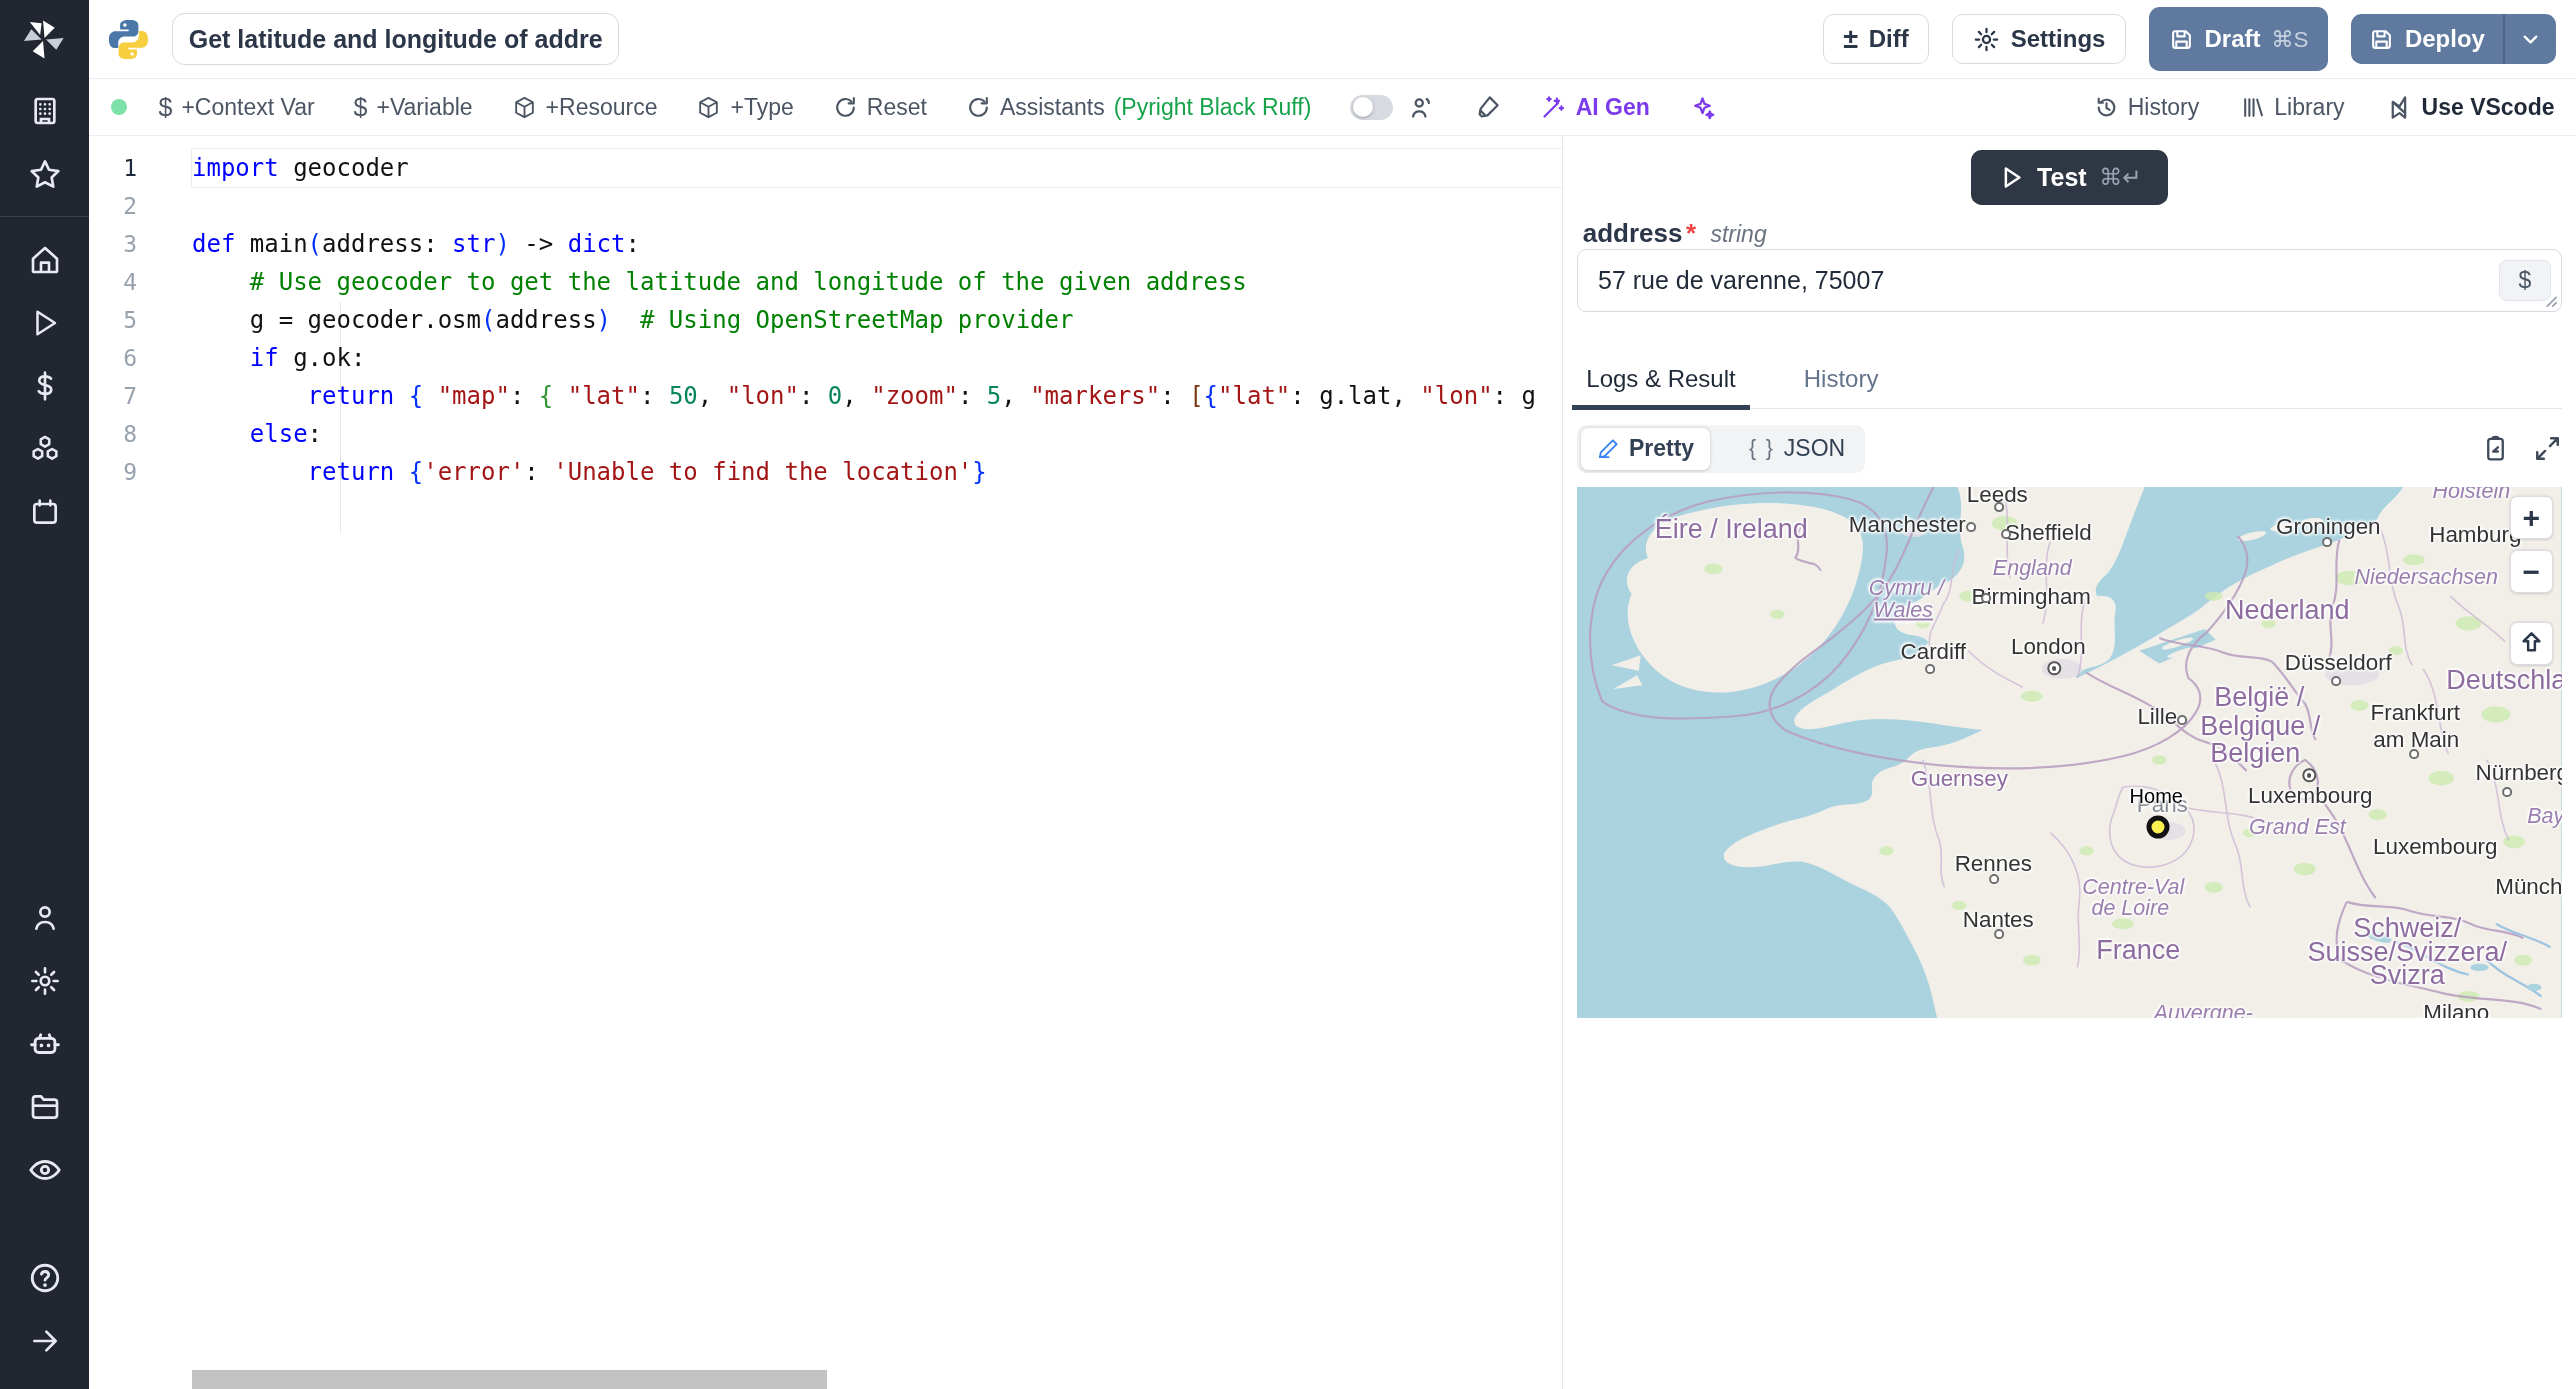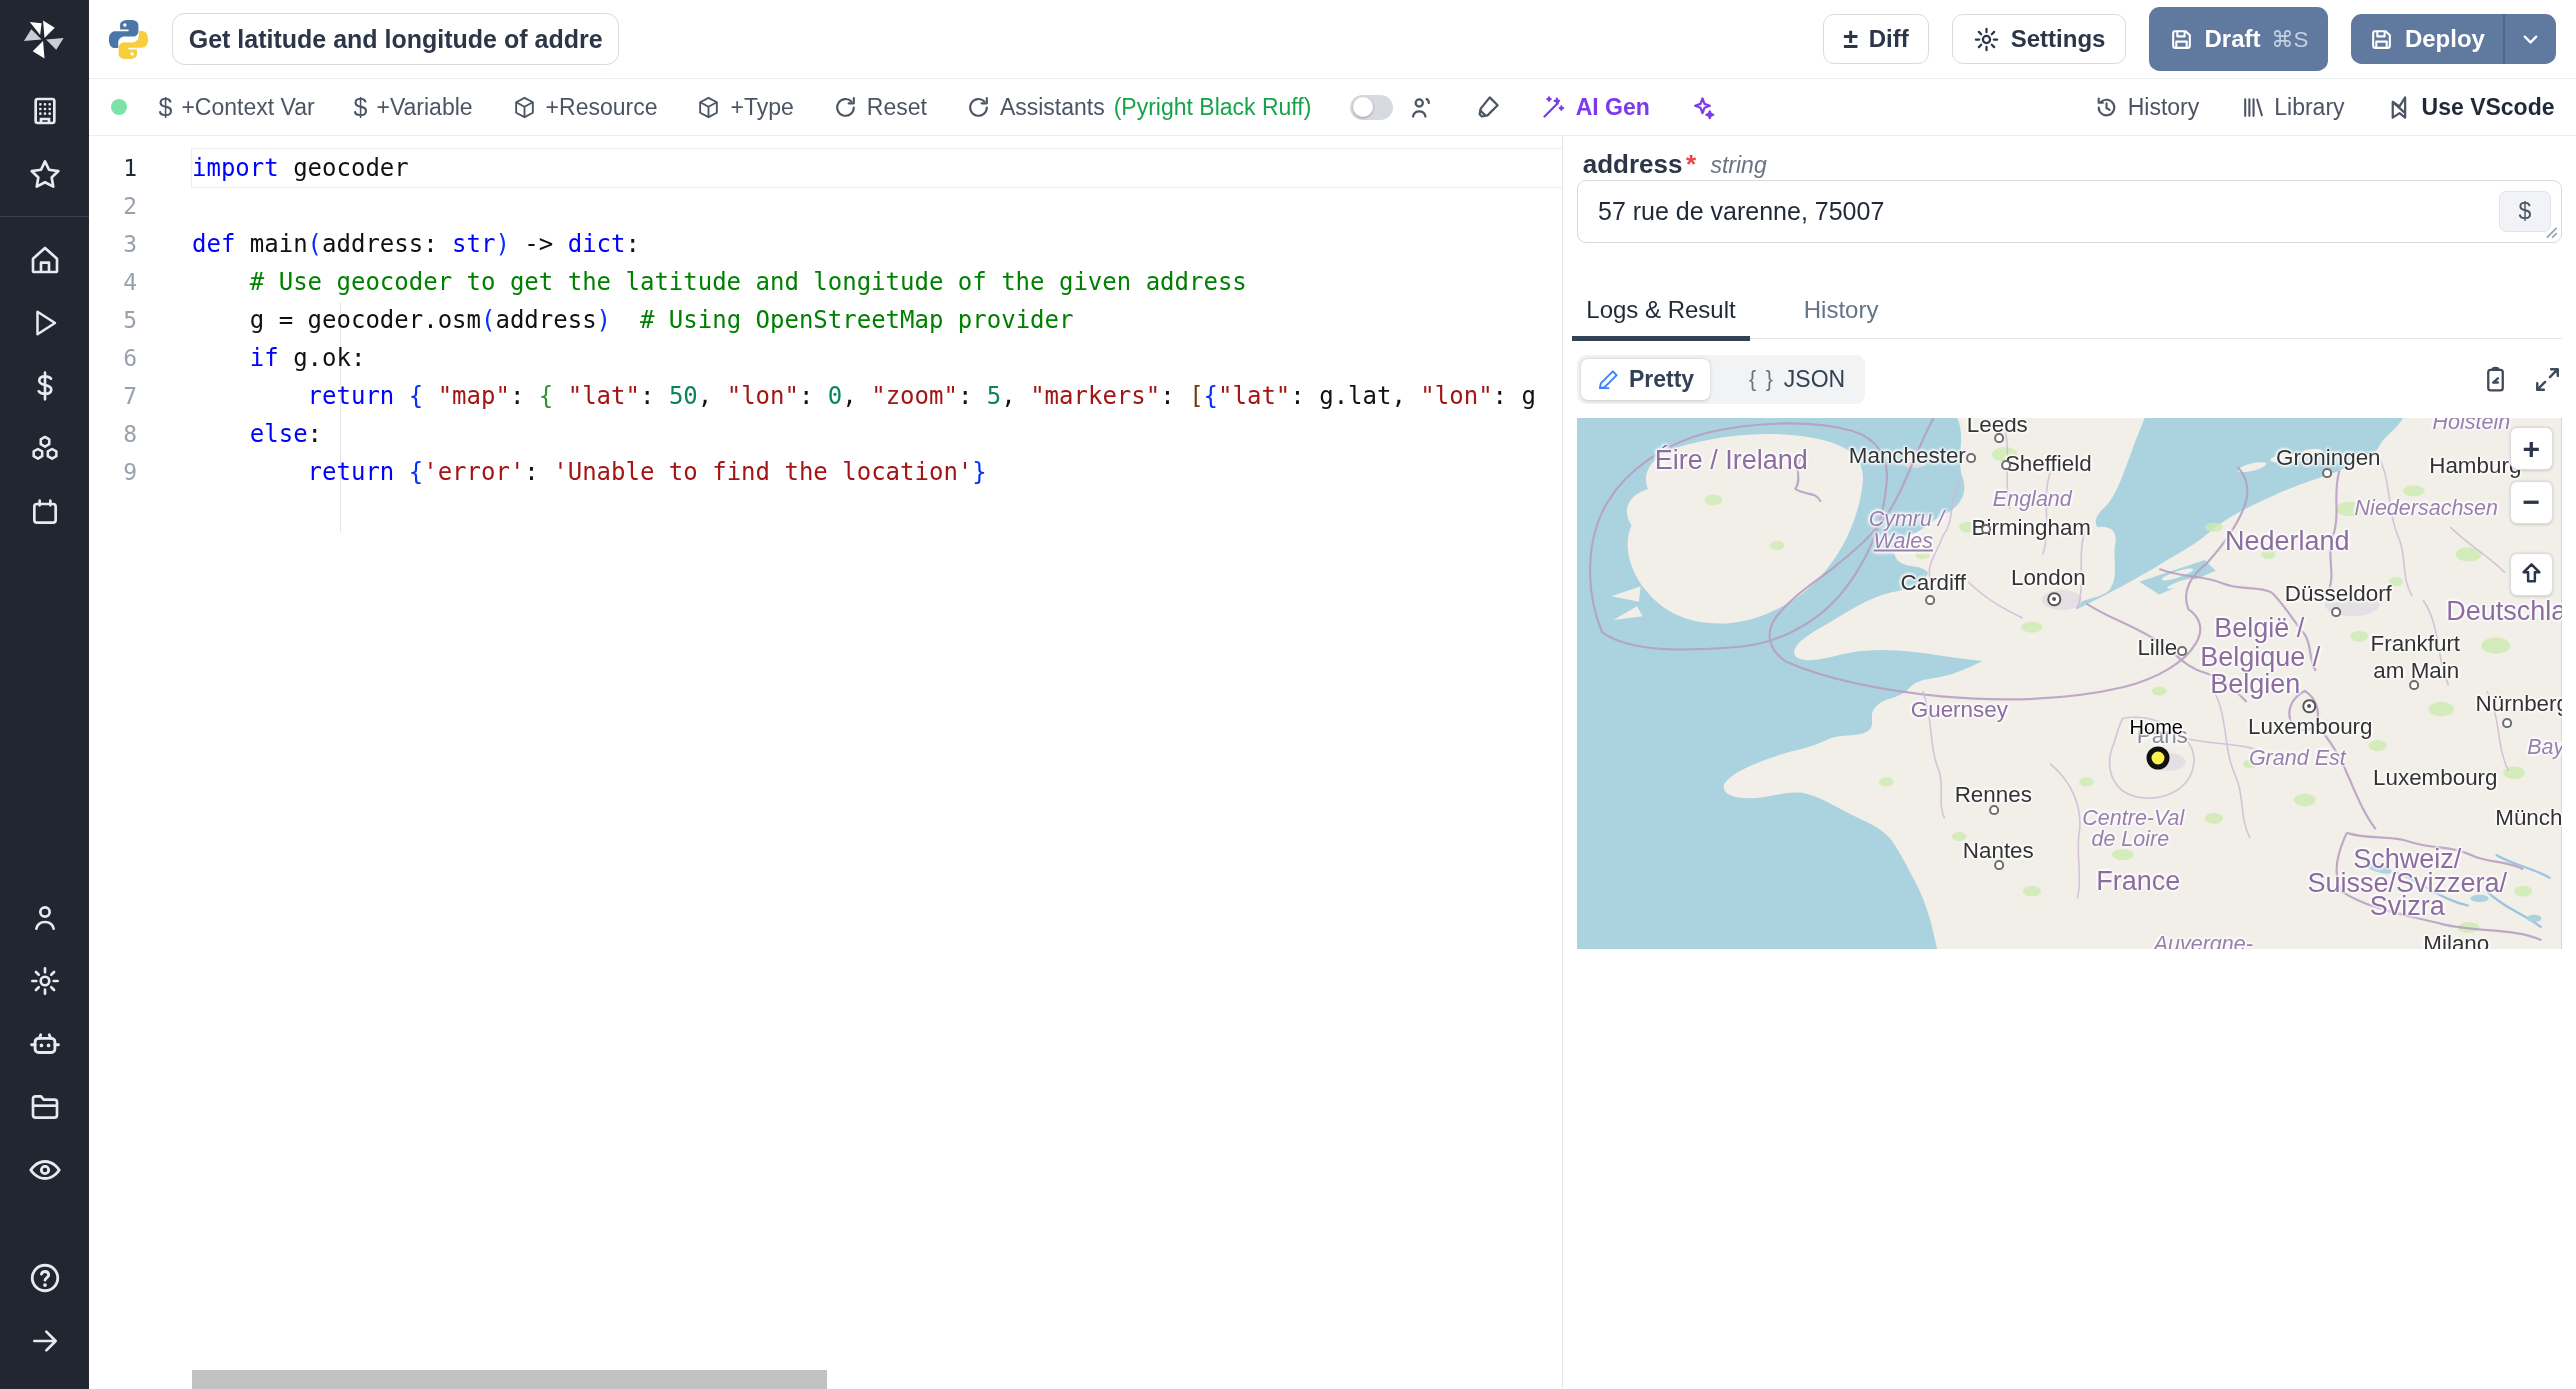--- a/index.html
+++ b/index.html
@@ -385,20 +385,29 @@
             <div class="cl"><span class="ln">5</span><span class="ct-wrap"><span class="tk-pl">    g = geocoder.osm</span><span class="tk-b1">(</span><span class="tk-pl">address</span><span class="tk-b1">)</span><span class="tk-pl">  </span><span class="tk-com"># Using OpenStreetMap provider</span></span></div>
             <div class="cl"><span class="ln">6</span><span class="ct-wrap"><span class="tk-pl">    </span><span class="tk-kw">if</span><span class="tk-pl"> g.ok:</span></span></div>
             <div class="cl"><span class="ln">7</span><span class="ct-wrap"><span class="tk-pl">        </span><span class="tk-kw">return</span><span class="tk-pl"> </span><span class="tk-b1">{</span><span class="tk-pl"> </span><span class="tk-str">"map"</span><span class="tk-pl">: </span><span class="tk-b2">{</span><span class="tk-pl"> </span><span class="tk-str">"lat"</span><span class="tk-pl">: </span><span class="tk-num">50</span><span class="tk-pl">, </span><span class="tk-str">"lon"</span><span class="tk-pl">: </span><span class="tk-num">0</span><span class="tk-pl">, </span><span class="tk-str">"zoom"</span><span class="tk-pl">: </span><span class="tk-num">5</span><span class="tk-pl">, </span><span class="tk-str">"markers"</span><span class="tk-pl">: </span><span class="tk-b3">[</span><span class="tk-b1">{</span><span class="tk-str">"lat"</span><span class="tk-pl">: g.lat, </span><span class="tk-str">"lon"</span><span class="tk-pl">: g</span></span></div>
             <div class="cl"><span class="ln">8</span><span class="ct-wrap"><span class="tk-pl">    </span><span class="tk-kw">else</span><span class="tk-pl">:</span></span></div>
             <div class="cl"><span class="ln">9</span><span class="ct-wrap"><span class="tk-pl">        </span><span class="tk-kw">return</span><span class="tk-pl"> </span><span class="tk-b1">{</span><span class="tk-str">'error'</span><span class="tk-pl">: </span><span class="tk-str">'Unable to find the location'</span><span class="tk-b1">}</span></span></div>
           </div>
         <div class="hscroll"></div>
       </div>
 
       <div class="rightpanel">
+        <div class="test-row">
+          <button class="test-btn">
+            <svg width="27" height="27" viewBox="0 0 24 24" fill="none" stroke="#fff" stroke-width="2.2" stroke-linejoin="round">
+                <polygon points="7 4 19 12 7 20"></polygon>
+              </svg>
+            <span>Test</span>
+            <span class="test-kbd">⌘↵</span>
+          </button>
+        </div>
 
         <div class="arg-label">
           <span class="arg-name">address</span>
           <span class="arg-req">*</span>
           <span class="arg-type">string</span>
         </div>
         <div class="arg-input-wrap">
           <input class="arg-input" type="text" value="57 rue de varenne, 75007" style="">
           <div class="dollar-badge">$</div>
           <svg class="resize-handle" width="16" height="16" viewBox="0 0 18 18">

